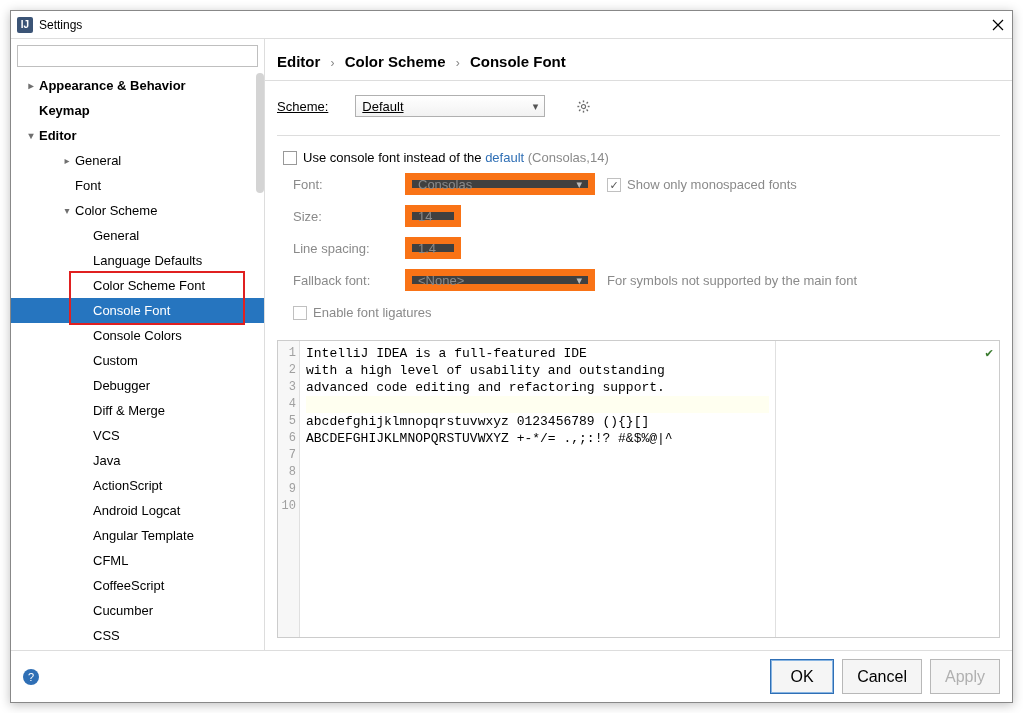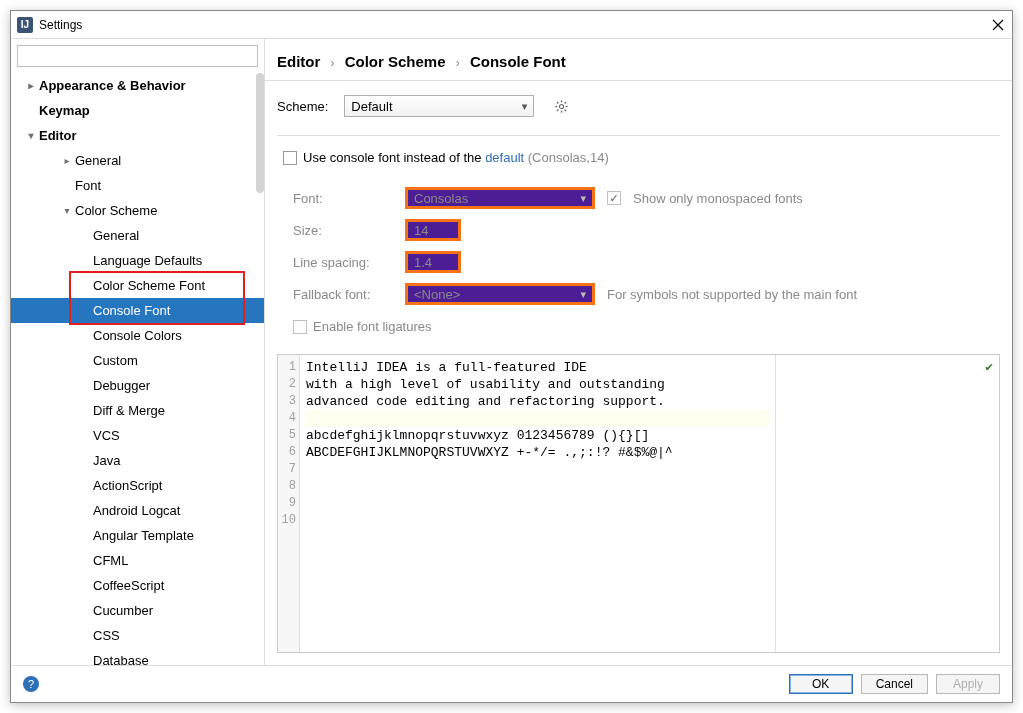--- a/index.html
+++ b/index.html
@@ -54,35 +54,35 @@
     border: 2px solid #e02020;
     pointer-events: none;
   }
   .right-pane { flex:1; display: flex; flex-direction: column; min-height: 0; }
   .breadcrumb {
     padding: 14px 12px 10px 12px; font-size: 15px; font-weight: bold;
     border-bottom: 1px solid #ddd;
   }
   .breadcrumb .chev { margin: 0 6px; font-size: 12px; color: #888; font-weight: normal;}
   .content { flex:1; padding: 14px 12px 12px 12px; display: flex; flex-direction: column; min-height:0; }
-  .scheme-row { display: flex; align-items: center; gap: 16px; margin-bottom: 18px;}
+  .scheme-row { display: flex; align-items: center; gap: 27px; margin-bottom: 18px; text-decoration: underline;}
   .scheme-row label { font-size: 13px; }
   .scheme-select { width: 190px; height: 22px; border: 1px solid #b0b0b0; background: linear-gradient(#fff,#f2f2f2); padding: 0 18px 0 6px; position: relative; cursor: pointer; display:flex; align-items:center;}
   .scheme-select::after { content: "▾"; position: absolute; right:6px; color:#555; font-size:11px;}
   .gear-btn { width:22px; height:22px; border:1px solid transparent; display:flex; align-items:center; justify-content:center; cursor:pointer;}
   .hr { border-top:1px solid #ddd; margin-bottom: 14px;}
-  .chk-row { display:flex; align-items:center; gap:6px; margin-bottom: 22px; padding-left:6px;}
+  .chk-row { display:flex; align-items:center; gap:6px; margin-bottom: 8px; padding-left:6px;}
   .chk { width:14px; height:14px; border:1px solid #999; background:#fff; display:inline-block;}
   .chk.disabled { border-color:#c0c0c0;}
   .chk.checked::after{ content:"✓"; font-size:11px; line-height:12px; color:#555; display:block; text-align:center;}
   .link { color:#2f6fb5; cursor:pointer;}
   .muted { color:#8a8a8a;}
   .form-grid { display:grid; grid-template-columns: 100px 190px 1fr; align-items:center; row-gap:10px; column-gap:12px; padding-left:16px; margin-bottom: 14px;}
   .form-grid .lab { color:#8a8a8a;}
-  .tinput { height:22px; border:3px solid #f97316; padding: 0 6px; background:#4c1d95; color:#8a8a8a; display:flex; align-items:center; }
+  .tinput { height:22px; border:7px solid #f97316; padding: 0 6px; background:#404040; color:#8a8a8a; display:flex; align-items:center; }
   .tinput.short { width: 56px; grid-column: 2 / 3; justify-self:start;}
   .tinput.sel { position:relative; cursor:default;}
   .tinput.sel::after { content:"▾"; position:absolute; right:6px; color:#bbb; font-size:11px;}
   .side-note { color:#8a8a8a; }
   .lig-row { display:flex; align-items:flex-end; gap:6px; padding-left:16px; margin-bottom: 20px;}
   .preview {
     flex:1; border:1px solid #ccc; display:flex; min-height: 0;
     font-family: Consolas, "Courier New", monospace; font-size: 13px;
   }
   .preview .gutter { width:22px; background:#f7f7f7; border-right:1px solid #e0e0e0; text-align:right; color:#a0a0a0; padding:4px 3px 0 0; font-size:12px;}
@@ -90,21 +90,21 @@
   .preview .right-gutter { width:224px; border-left:1px solid #e0e0e0; position:relative;}
   .preview .checkmark { position:absolute; top:4px; right:6px; color:#3a7b2f; font-size:13px;}
   .preview .current-line { background:#fffff0; }
   .code-line { height:17px; line-height:17px;}
   .gut-line { height:17px; line-height:17px;}
   .footer {
     border-top:1px solid #ddd; padding:8px 12px; display:flex; align-items:center; justify-content: space-between;
   }
   .help-icon { width:16px; height:16px; border-radius:50%; background:#2f6fb5; color:#fff; font-size:11px; display:flex; align-items:center; justify-content:center; cursor:pointer;}
   .btn-row { display:flex; gap:8px;}
-  .btn { min-width:64px; height:20px; padding:4px 14px; background:#f5f5f5; border:1px solid #b8b8b8; font-size:12px; display:flex; align-items:center; justify-content:center; cursor:pointer;}
+  .btn { min-width:64px; height:35px; padding:4px 14px; background:#f5f5f5; border:1px solid #b8b8b8; font-size:16px; display:flex; align-items:center; justify-content:center; cursor:pointer;}
   .btn.primary { border:1px solid #2f6fb5; box-shadow: inset 0 0 0 1px #87b4e2;}
   .btn.disabled { color:#b0b0b0; cursor:default;align-items:center;}
   .thin-scrollbar { position:absolute; right:0; top:0; bottom:0; width:8px; }
   .thin-scrollbar .thumb { position:absolute; right:0; top:0; width:8px; height:120px; background:#d4d4d4; border-radius:4px;}
 </style>
 </head>
 <body>
 
 <div class="dialog">
   <div class="titlebar">
@@ -271,21 +271,21 @@
           <span>
             <span>Use console font instead of the </span><span class="link">default</span><span class="muted"> (Consolas,14)</span>
           </span>
         </div>
 
         <div class="form-grid">
           <span class="lab">Font:</span>
           <div class="tinput sel">
               <span>Consolas</span>
             </div>
-          <div style="display:flex;align-items:flex-start;gap:12px;">
+          <div style="display:flex;align-items:flex-end;gap:6px;">
             <span class="chk disabled checked"></span>
             <span class="side-note">Show only monospaced fonts</span>
           </div>
 
           <span class="lab">Size:</span>
           <div class="tinput short">
               <span>14</span>
             </div>
           <span></span>
 

